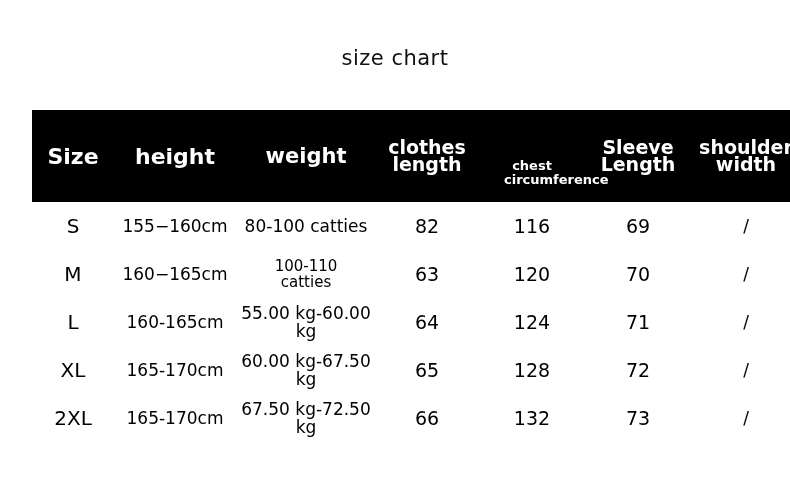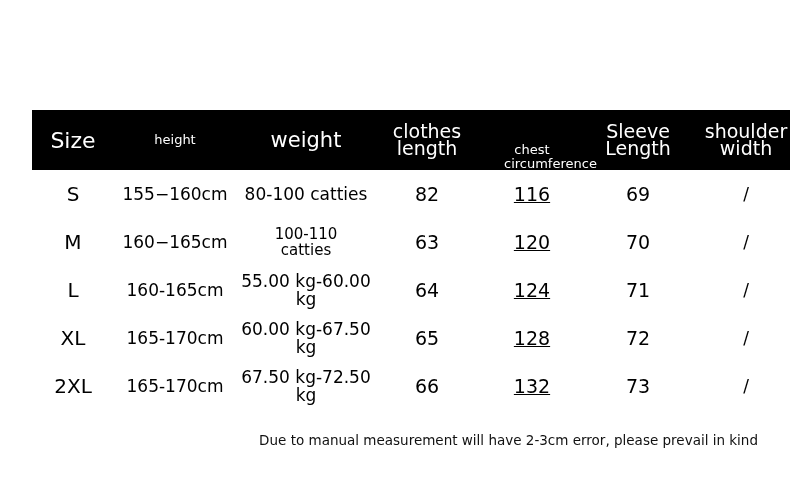--- a/index.html
+++ b/index.html
@@ -39,28 +39,28 @@
     width: 742px;
     border-collapse: collapse;
     table-layout: fixed;
   }
   table.size-table thead tr {
     background: #000000;
     color: #ffffff;
   }
   table.size-table thead th {
     height: 52px;
-    font-weight: normal;
+    font-weight: bold;
     text-align: center;
     vertical-align: middle;
-    padding: 0 2px;
+    padding: 16px 2px;
     line-height: 1.05;
   }
   th.col-size    { width: 78px;  font-size: 22px; }
-  th.col-height  { width: 118px; font-size: 13px; }
+  th.col-height  { width: 118px; font-size: 22px; }
   th.col-weight  { width: 136px; font-size: 21px; margin-top: 28px; }
   th.col-clothes { width: 98px;  font-size: 19px; }
   th.col-chest   { width: 104px; font-size: 13px; }
   th.col-sleeve  { width: 100px; font-size: 19px; }
   th.col-shoulder{ width: 108px; font-size: 19px; }
   th.col-clothes .l1 { display:block;text-align:center; }
   th.col-clothes .l2 { display:block; margin-top: -3px; }
   th.col-chest .l1 { display:block;margin-top:33px; }
   th.col-chest .l2 { display:block;margin-left:24px; }
   th.col-sleeve .l1 { display:block; }
@@ -75,39 +75,40 @@
     background: #ffffff;
     color: #000000;
     padding: 0 2px;
     line-height: 1.1;
   }
   td.c-size     { font-size: 20px; }
   td.c-height   { font-size: 17px; }
   td.c-weight   { font-size: 17px; }
   td.c-weight.small { font-size: 15px; }
   td.c-clothes  { font-size: 19px; }
-  td.c-chest    { font-size: 19px; text-decoration: underline; }
+  td.c-chest    { font-size: 19px; }
   td.c-sleeve   { font-size: 19px; }
   td.c-shoulder { font-size: 17px; color: #333; }
 
   .footnote {
     position: absolute;
     top: 432px;
     left: 0;
     width: 758px;
     text-align: right;
     font-size: 13.5px;
     color: #111;
   }
 </style>
 </head>
 <body>
 
 <div class="page">
 
+  <div class="chart-title">size chart</div>
 
   <div class="table-wrap">
     <table class="size-table">
       <thead>
         <tr>
           <th class="col-size">
             <span class="l1">Size</span>
           </th>
           <th class="col-height">
             <span class="l1">height</span>
@@ -179,15 +180,14 @@
           <td class="c-weight">67.50 kg-72.50 kg</td>
           <td class="c-clothes">66</td>
           <td class="c-chest">132</td>
           <td class="c-sleeve">73</td>
           <td class="c-shoulder">/</td>
         </tr>
       </tbody>
     </table>
   </div>
 
-  <div class="footnote">Due to manual measurement will have 2-3cm error, please prevail in kind</div>
 
 </div>
 
 </body></html>

